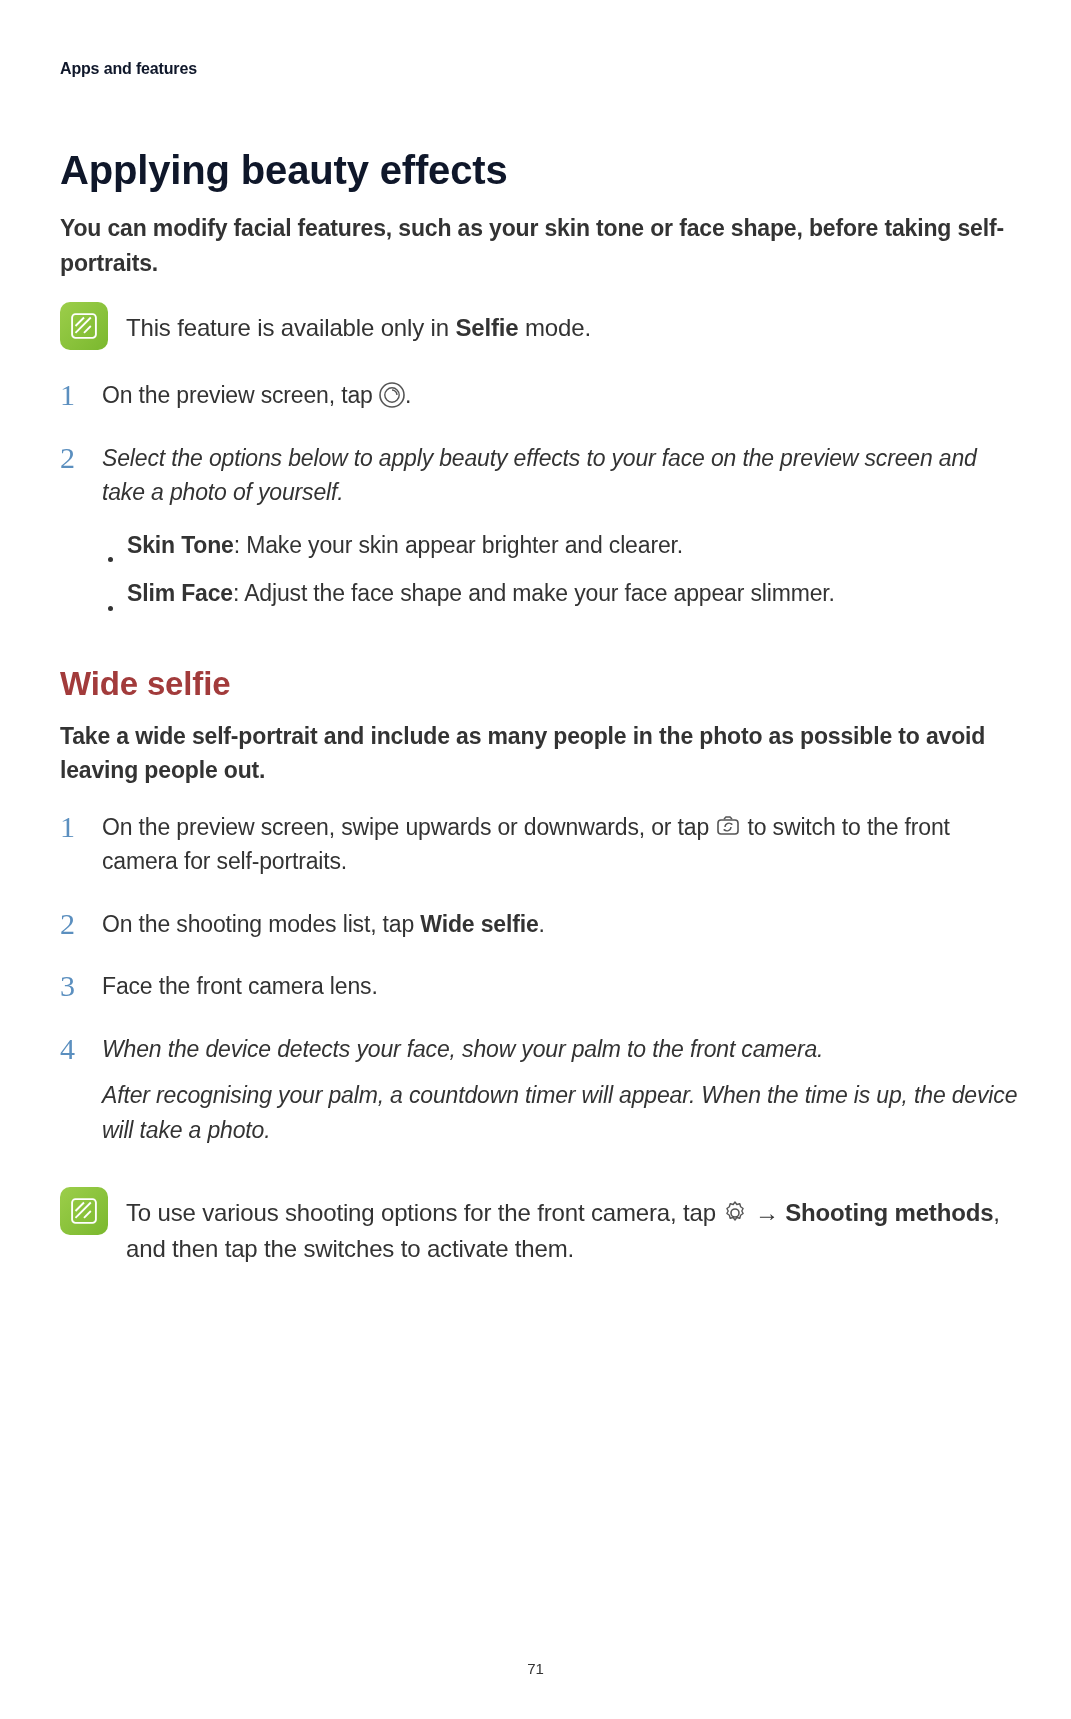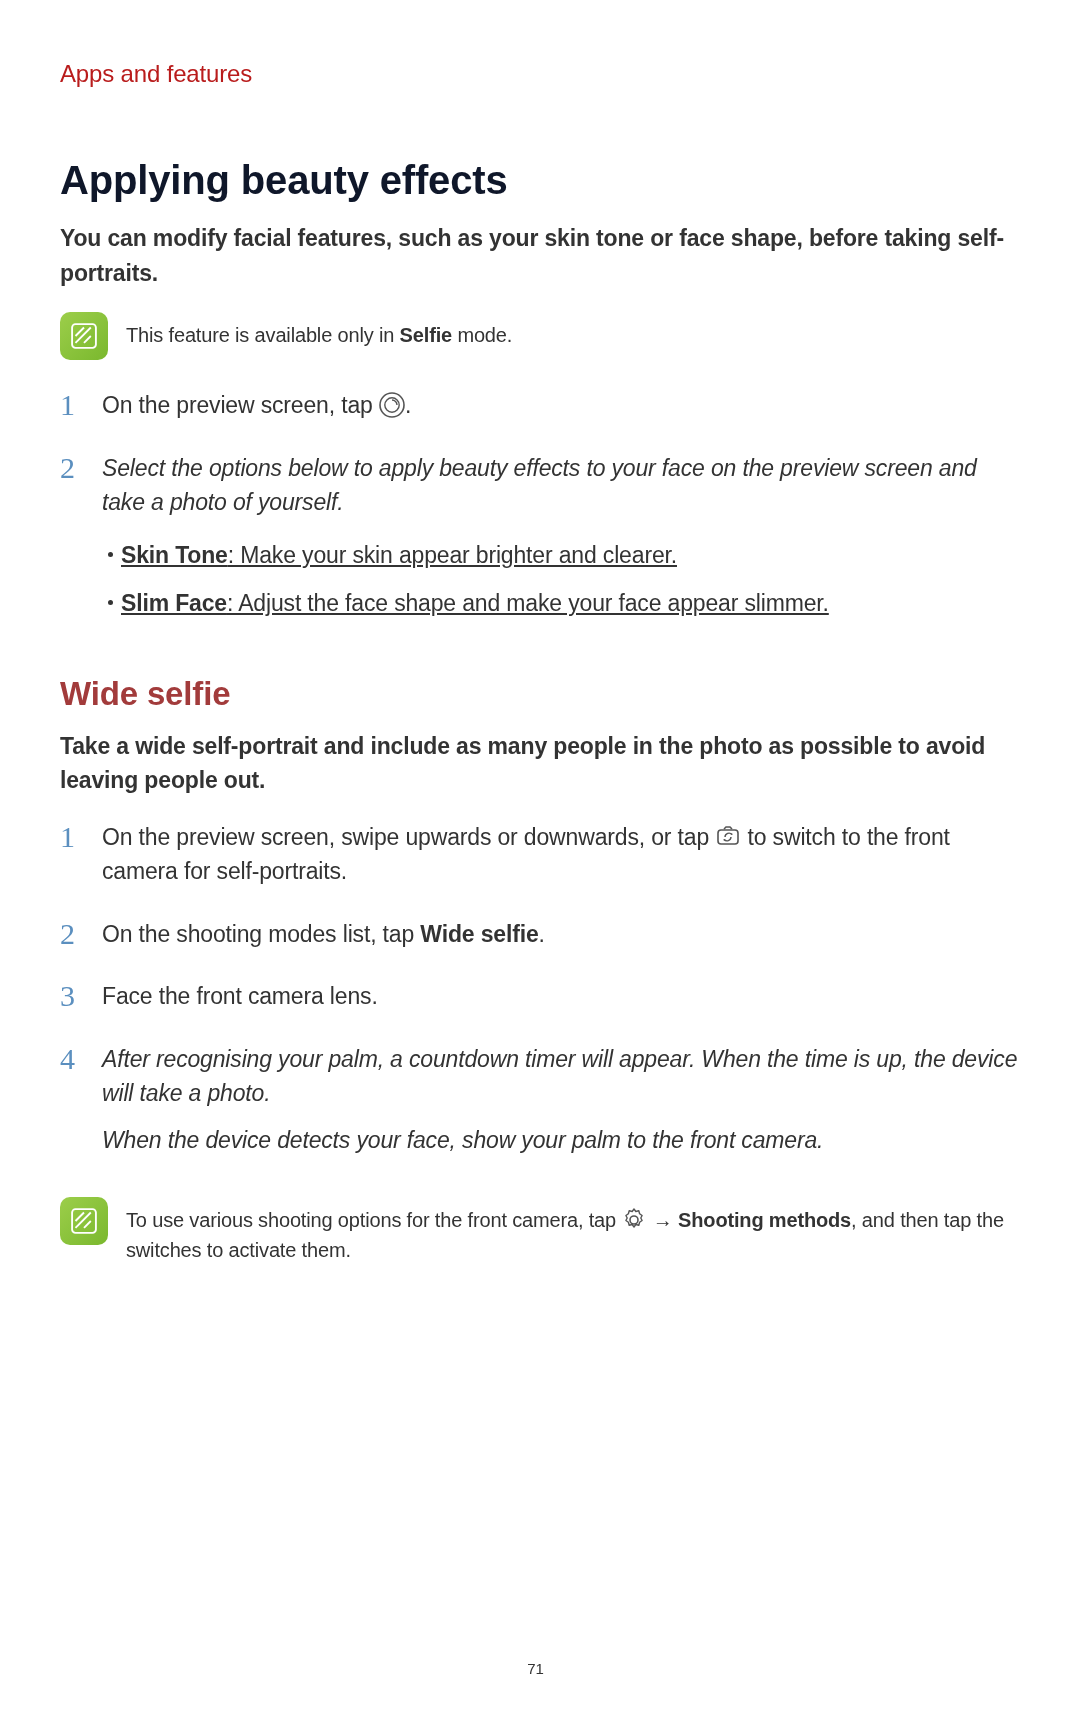--- a/index.html
+++ b/index.html
@@ -7,24 +7,24 @@
       font-family: -apple-system, BlinkMacSystemFont, "Segoe UI", Helvetica, Arial, sans-serif;
       background: #fff;
       width: 1071px;
       height: 1719px;
       position: relative;
       padding: 60px 50px 40px 60px;
       color: #333;
       letter-spacing: -0.01em;
     }
     .header {
-      font-size: 24px;
-      color: #b91c1c;
+      font-size: 16px;
+      color: #0f172a;
       margin-bottom: 70px;
-      font-weight: 400;
+      font-weight: 700;
     }
     .section-title {
       font-size: 40px;
       font-weight: 700;
       color: #0f172a;
       margin-bottom: 18px;
     }
     .section-title-red {
       font-size: 33px;
       font-weight: 700;
@@ -52,21 +52,21 @@
       flex-shrink: 0;
       border-radius: 10px;
       background: linear-gradient(135deg, #9cce4a, #7ab82e);
       display: flex;
       align-items: center;
       justify-content: center;
       position: relative;
     }
     .note-icon svg { width: 34px; height: 34px; }
     .note-text {
-      font-size: 20px;
+      font-size: 24px;
       line-height: 1.5;
       color: #333;
       padding-top: 8px;
     }
     .step-list { list-style: none; margin-top: 20px; }
     .step-item {
       display: flex;
       align-items: flex-start;
       gap: 16px;
       margin-bottom: 28px;
@@ -86,25 +86,24 @@
       flex: 1;
     }
     .step-content p { margin-bottom: 12px; font-style: italic; }
     .bullet-list {
       list-style: none;
       margin-top: 18px;
       margin-left: 0;
     }
     .bullet-item {
       display: flex;
-      align-items: flex-start;
-      gap: 8px;
+      align-items: flex-end;
+      gap: 14px;
       margin-bottom: 14px;
       padding-left: 6px;
-      text-decoration: underline;
     }
     .bullet-marker {
       width: 5px;
       height: 5px;
       background: #333;
       border-radius: 50%;
       margin-top: 14px;
       flex-shrink: 0;
     }
     .bullet-content {
@@ -212,22 +211,22 @@
       <span>On the shooting modes list, tap </span><span class="bold">Wide selfie</span><span>.</span>
     </div>
   </li>
   <li class="step-item">
     <span class="step-number">3</span>
     <div class="step-content">Face the front camera lens.</div>
   </li>
   <li class="step-item">
     <span class="step-number">4</span>
     <div class="step-content">
+      <p>When the device detects your face, show your palm to the front camera.</p>
       <p>After recognising your palm, a countdown timer will appear. When the time is up, the device will take a photo.</p>
-      <p>When the device detects your face, show your palm to the front camera.</p>
     </div>
   </li>
 </ol>
 
 <div class="note-block">
   <div class="note-icon">
     <svg viewBox="0 0 40 40" fill="none">
       <rect x="6" y="6" width="28" height="28" rx="4" stroke="#fff" stroke-width="2.2" fill="none"></rect>
       <line x1="10" y1="28" x2="28" y2="10" stroke="#fff" stroke-width="2.2"></line>
       <line x1="10" y1="20" x2="20" y2="10" stroke="#fff" stroke-width="2.2"></line>

